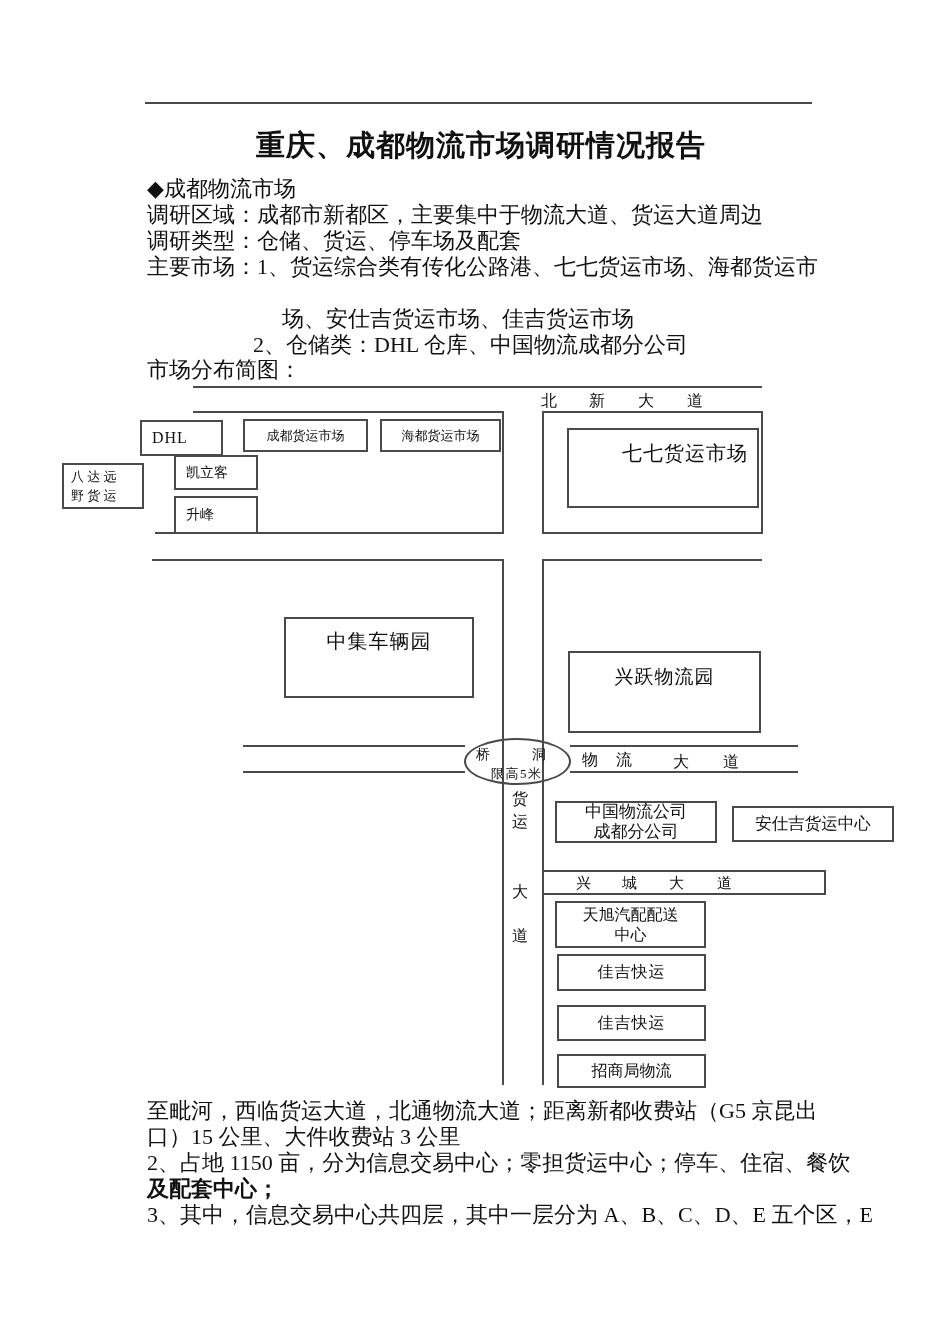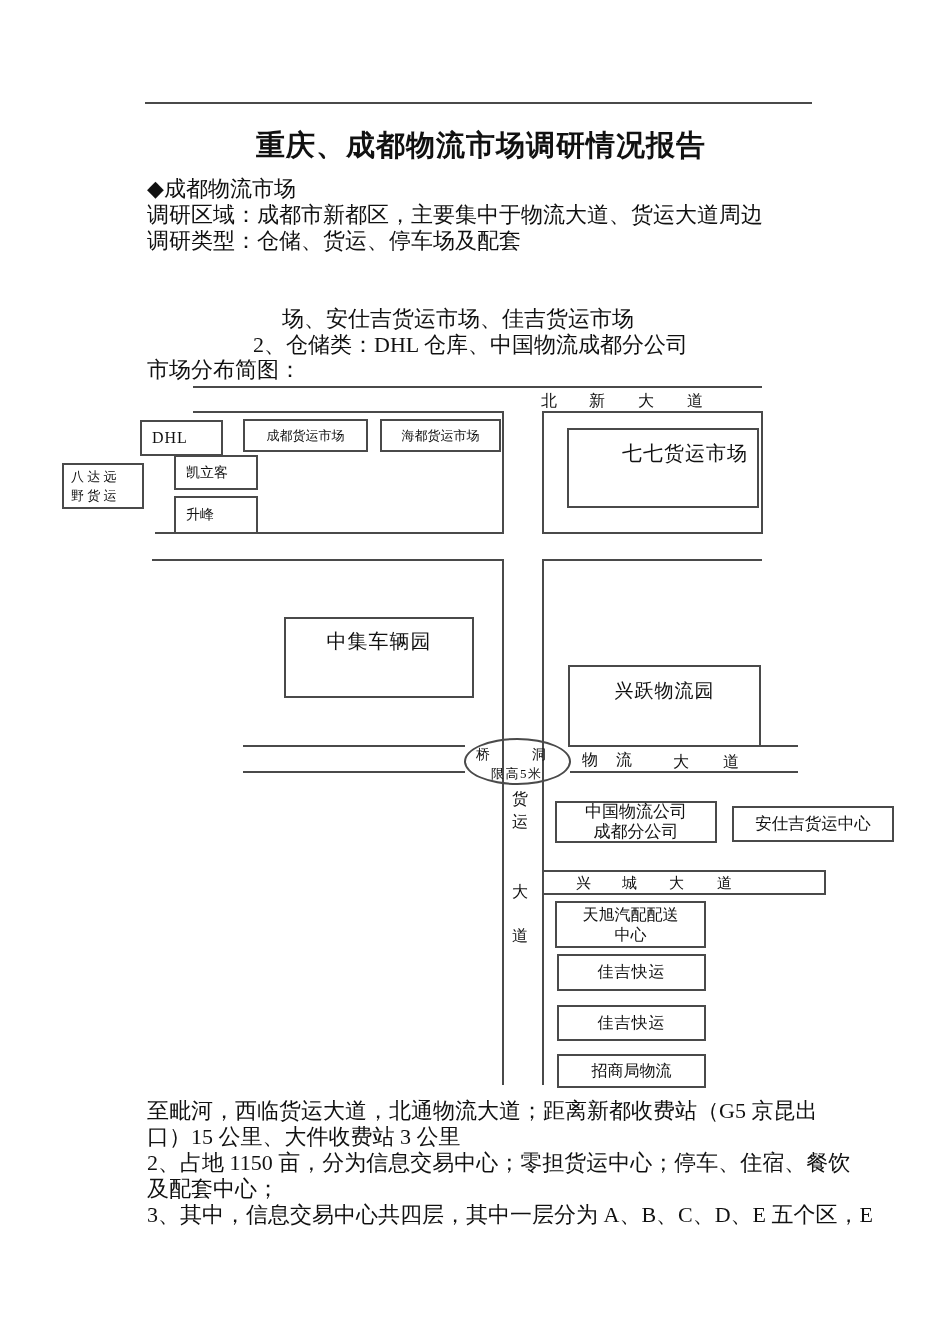--- a/index.html
+++ b/index.html
@@ -41,20 +41,21 @@
 <body>
 
 <div id="page">
 
   <div class="hline" style="left:145px;top:102px;width:667px;height:2px;"></div>
   <div class="title">重庆、成都物流市场调研情况报告</div>
 
   <div class="bodyline" style="left:147px;top:174px;">◆成都物流市场</div>
   <div class="bodyline" style="left:147px;top:200px;">调研区域：成都市新都区，主要集中于物流大道、货运大道周边</div>
   <div class="bodyline" style="left:147px;top:226px;">调研类型：仓储、货运、停车场及配套</div>
+  <div class="bodyline" style="left:147px;top:252px;">主要市场：1、货运综合类有传化公路港、七七货运市场、海都货运市</div>
   <div class="bodyline" style="left:282px;top:304px;">场、安仕吉货运市场、佳吉货运市场</div>
   <div class="bodyline" style="left:253px;top:330px;">2、仓储类：DHL 仓库、中国物流成都分公司</div>
   <div class="bodyline" style="left:147px;top:355px;">市场分布简图：</div>
 
   <div class="hline zroad" style="left:193px;top:386px;width:569px;height:2px;"></div>
   <div class="hline zroad" style="left:193px;top:411px;width:311px;height:2px;"></div>
   <div class="lbl zlabel" style="left:541px;top:391px;font-size:16px;">北</div>
   <div class="lbl zlabel" style="left:589px;top:391px;font-size:16px;">新</div>
   <div class="lbl zlabel" style="left:638px;top:391px;font-size:16px;">大</div>
   <div class="lbl zlabel" style="left:687px;top:391px;font-size:16px;">道</div>
@@ -93,21 +94,21 @@
   <div class="box" style="left:174px;top:496px;width:84px;height:38px;justify-content:flex-start;padding-left:10px;font-size:14px;">升峰</div>
   <div class="box" style="left:62px;top:463px;width:82px;height:46px;flex-direction:column;align-items:flex-start;justify-content:center;padding-left:7px;font-size:13px;line-height:19px;text-align:right;">
     <div>八 达 远</div>
     <div>野 货 运</div>
   </div>
 
   <div class="box" style="left:542px;top:411px;width:221px;height:123px;background:transparent;"></div>
   <div class="box" style="left:567px;top:428px;width:192px;height:80px;align-items:flex-start;padding-top:10px;font-size:20px;letter-spacing:1px;padding-left:44px;">七七货运市场</div>
 
   <div class="box" style="left:284px;top:617px;width:190px;height:81px;align-items:flex-start;padding-top:9px;font-size:20px;letter-spacing:1px;">中集车辆园</div>
-  <div class="box" style="left:568px;top:651px;width:193px;height:82px;align-items:flex-start;padding-top:11px;font-size:19px;letter-spacing:1px;margin-top:14px;">兴跃物流园</div>
+  <div class="box" style="left:568px;top:651px;width:193px;height:82px;align-items:flex-start;padding-top:11px;font-size:19px;letter-spacing:1px;">兴跃物流园</div>
 
   <div class="box" style="left:555px;top:801px;width:162px;height:42px;flex-direction:column;font-size:17px;line-height:20px;">
     <div>中国物流公司</div>
     <div>成都分公司</div>
   </div>
   <div class="box" style="left:732px;top:806px;width:162px;height:36px;font-size:16.5px;">安仕吉货运中心</div>
 
   <div class="box" style="left:542px;top:870px;width:284px;height:25px;"></div>
   <div class="lbl zlabel" style="left:576px;top:874px;font-size:15px;">兴</div>
   <div class="lbl zlabel" style="left:622px;top:874px;font-size:15px;">城</div>
@@ -119,16 +120,16 @@
     <div>中心</div>
   </div>
   <div class="box" style="left:557px;top:954px;width:149px;height:37px;font-size:16px;letter-spacing:1px;">佳吉快运</div>
   <div class="box" style="left:557px;top:1005px;width:149px;height:36px;font-size:16px;letter-spacing:1px;">佳吉快运</div>
   <div class="box" style="left:557px;top:1054px;width:149px;height:34px;font-size:16px;">招商局物流</div>
 
 
   <div class="bodyline" style="left:147px;top:1096px;">至毗河，西临货运大道，北通物流大道；距离新都收费站（G5 京昆出</div>
   <div class="bodyline" style="left:147px;top:1122px;">口）15 公里、大件收费站 3 公里</div>
   <div class="bodyline" style="left:147px;top:1148px;">2、占地 1150 亩，分为信息交易中心；零担货运中心；停车、住宿、餐饮</div>
-  <div class="bodyline" style="left:147px;top:1174px;">及配套中心；</div>
+  <div class="bodyline" style="left:147px;top:1174px;font-weight:bold;">及配套中心；</div>
   <div class="bodyline" style="left:147px;top:1200px;">3、其中，信息交易中心共四层，其中一层分为 A、B、C、D、E 五个区，E</div>
 
 </div>
 
 </body></html>

